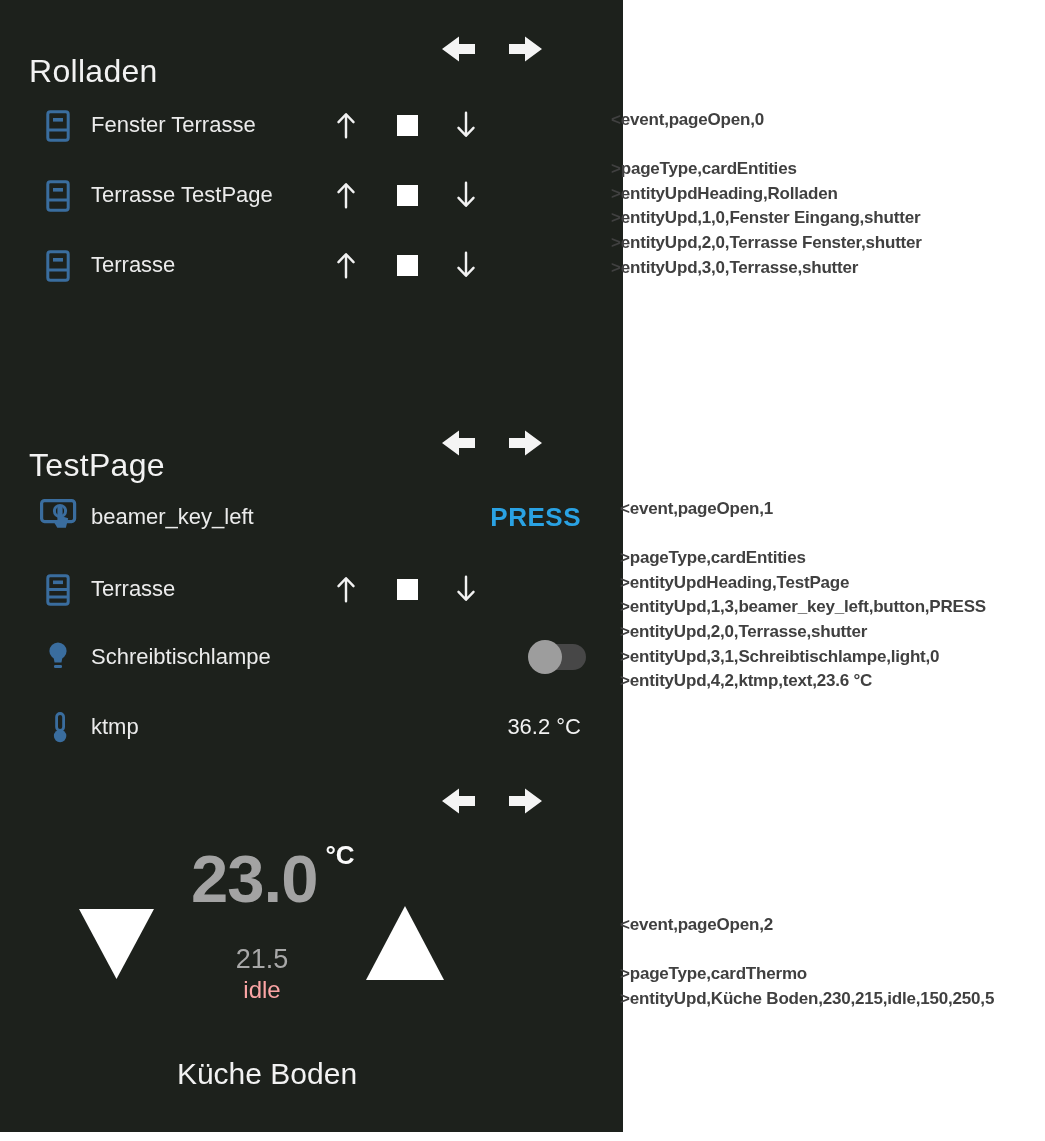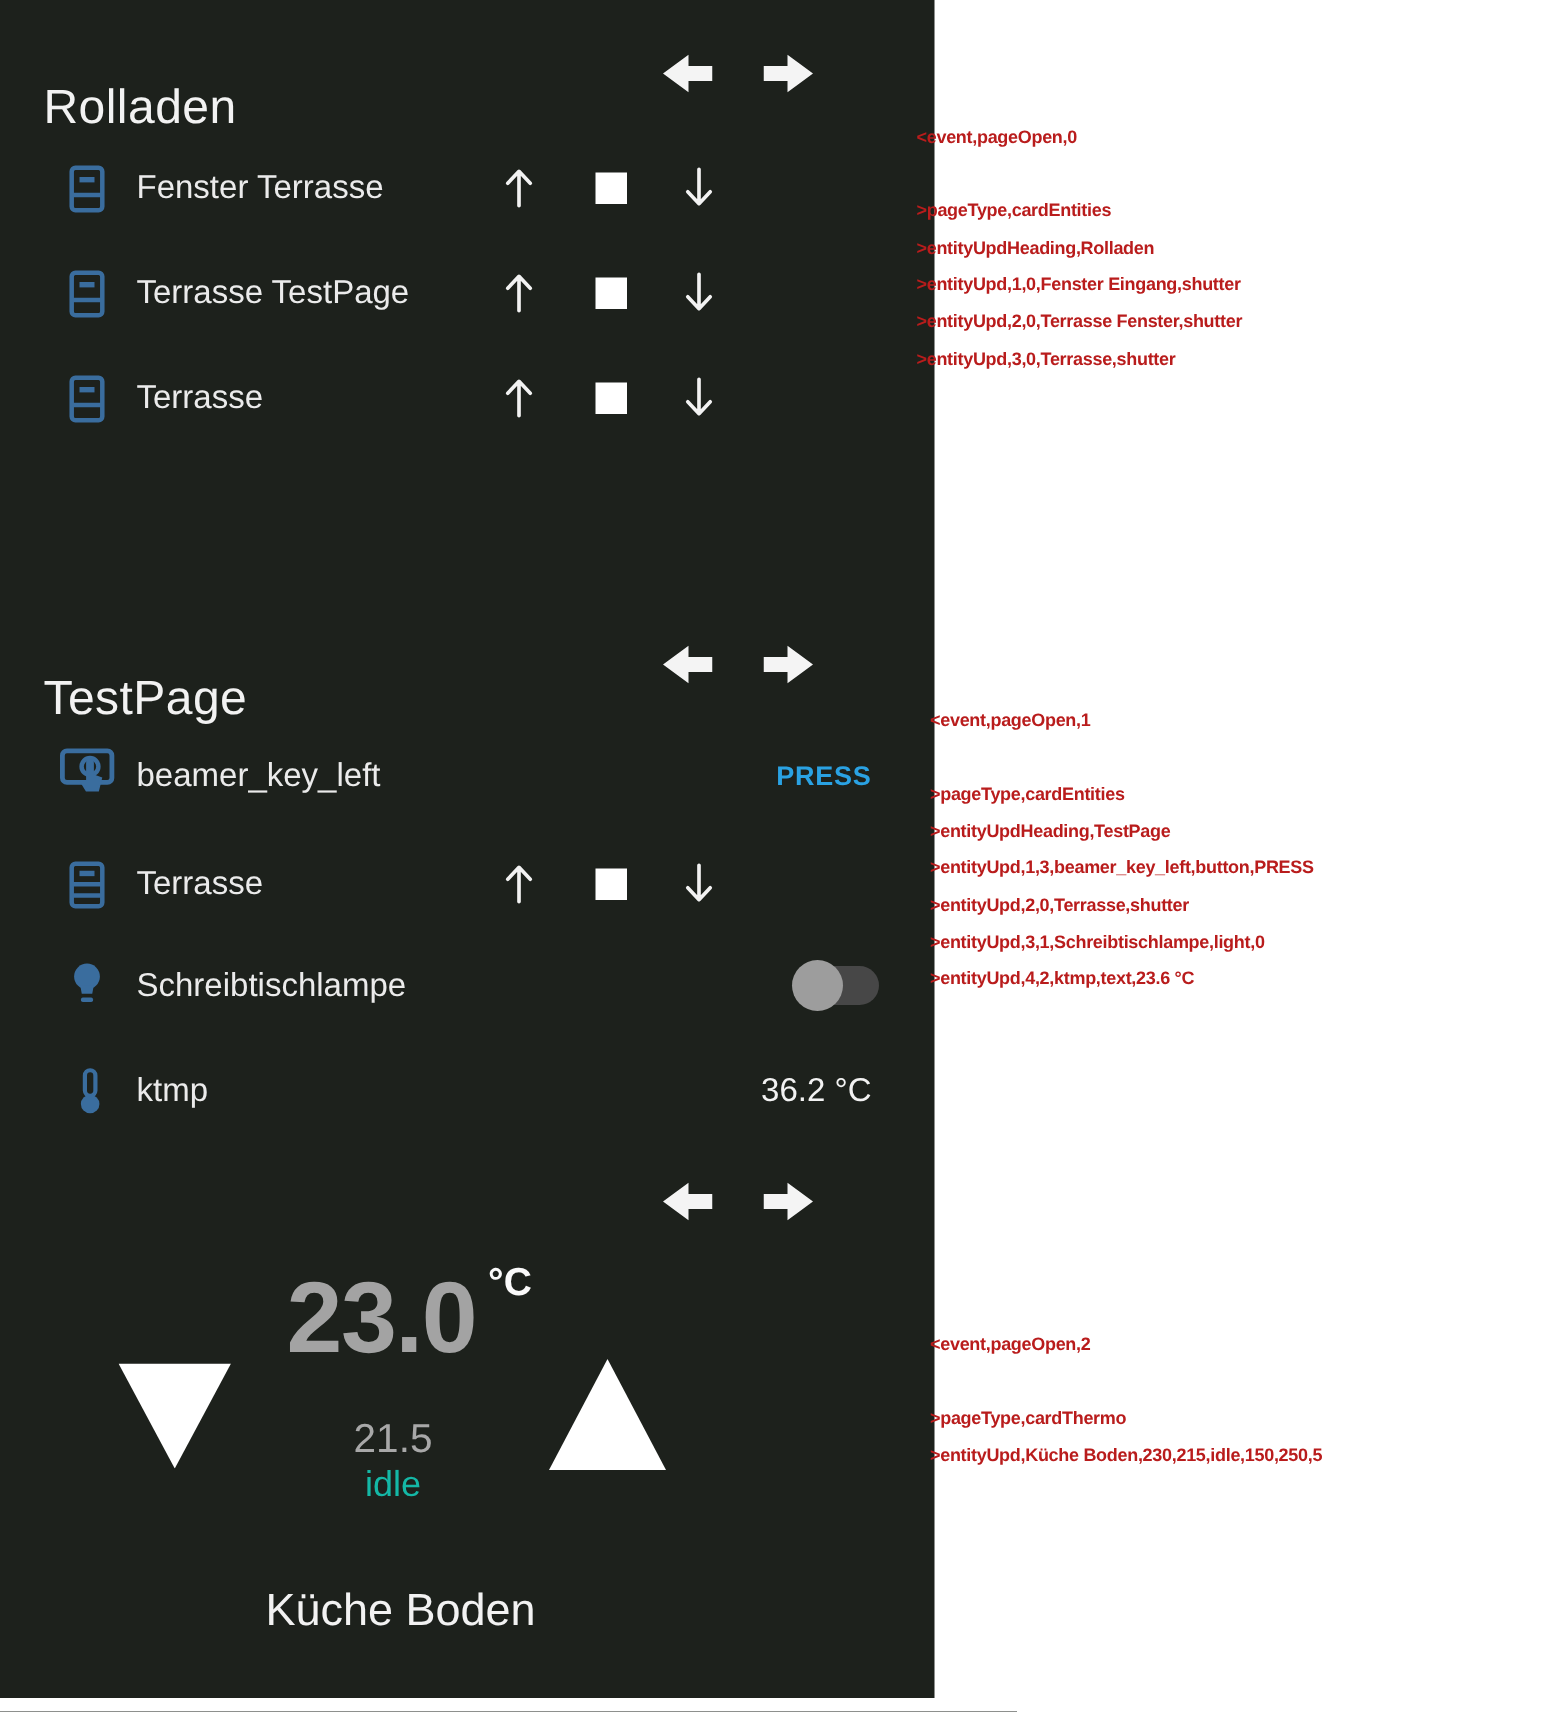--- a/index.html
+++ b/index.html
@@ -21,21 +21,21 @@
   .row-icon { position:absolute; }
   .row-label {
     position:absolute; left:91px; color:#ebebeb;
     font-size:22px; line-height:26px; font-weight:400;
   }
   .ctl-arrow { position:absolute; width:26px; height:30px; cursor:pointer; }
   .ctl-stop {
     position:absolute; width:21px; height:21px; background:#ffffff; cursor:pointer;
   }
   .press-label {
-    position:absolute; right:42px; font-size:18px; line-height:26px;
+    position:absolute; right:42px; font-size:26px; line-height:26px;
     font-weight:600; color:#2aa2e3; cursor:pointer; letter-spacing:0.5px;
   }
   .value-label {
     position:absolute; right:42px; font-size:22px; line-height:26px;
     color:#f2f2f2;
   }
   .toggle {
     position:absolute; right:37px; top:640px; width:58px; height:34px; cursor:pointer;
   }
   .toggle .track {
@@ -50,27 +50,28 @@
   .thermo-temp .digits {
     font-size:67px; font-weight:700; color:#a3a3a3; line-height:68px;
     letter-spacing:-1px;
   }
   .thermo-temp .unit {
     font-size:26px; font-weight:600; color:#fafafa;
     position:relative; top:-38px; left:8px;
   }
   .thermo-center { position:absolute; left:0; width:524px; text-align:center; }
   .setpoint { color:#a8a8a8; font-size:27px; }
-  .hvac-state { color:#14b8a6; font-size:24px; }
+  .hvac-state { color:#fca5a5; font-size:24px; }
   .thermo-name { color:#f2f2f2; font-size:30px; }
   .tri-btn { position:absolute; cursor:pointer; }
   .log {
-    position:absolute; color:#b91c1c; font-weight:bold;
-    font-size:12px; line-height:24.6px; white-space:pre-line;
+    position:absolute; color:#404040; font-weight:bold;
+    font-size:17px; line-height:24.6px; white-space:pre-line;
     letter-spacing:-0.2px;
+    margin-top:29px;
   }
 </style>
 </head>
 <body>
 
 <div class="panel">
 
   <section>
     <h1 class="card-title" style="top:32px;">Rolladen</h1>
 

